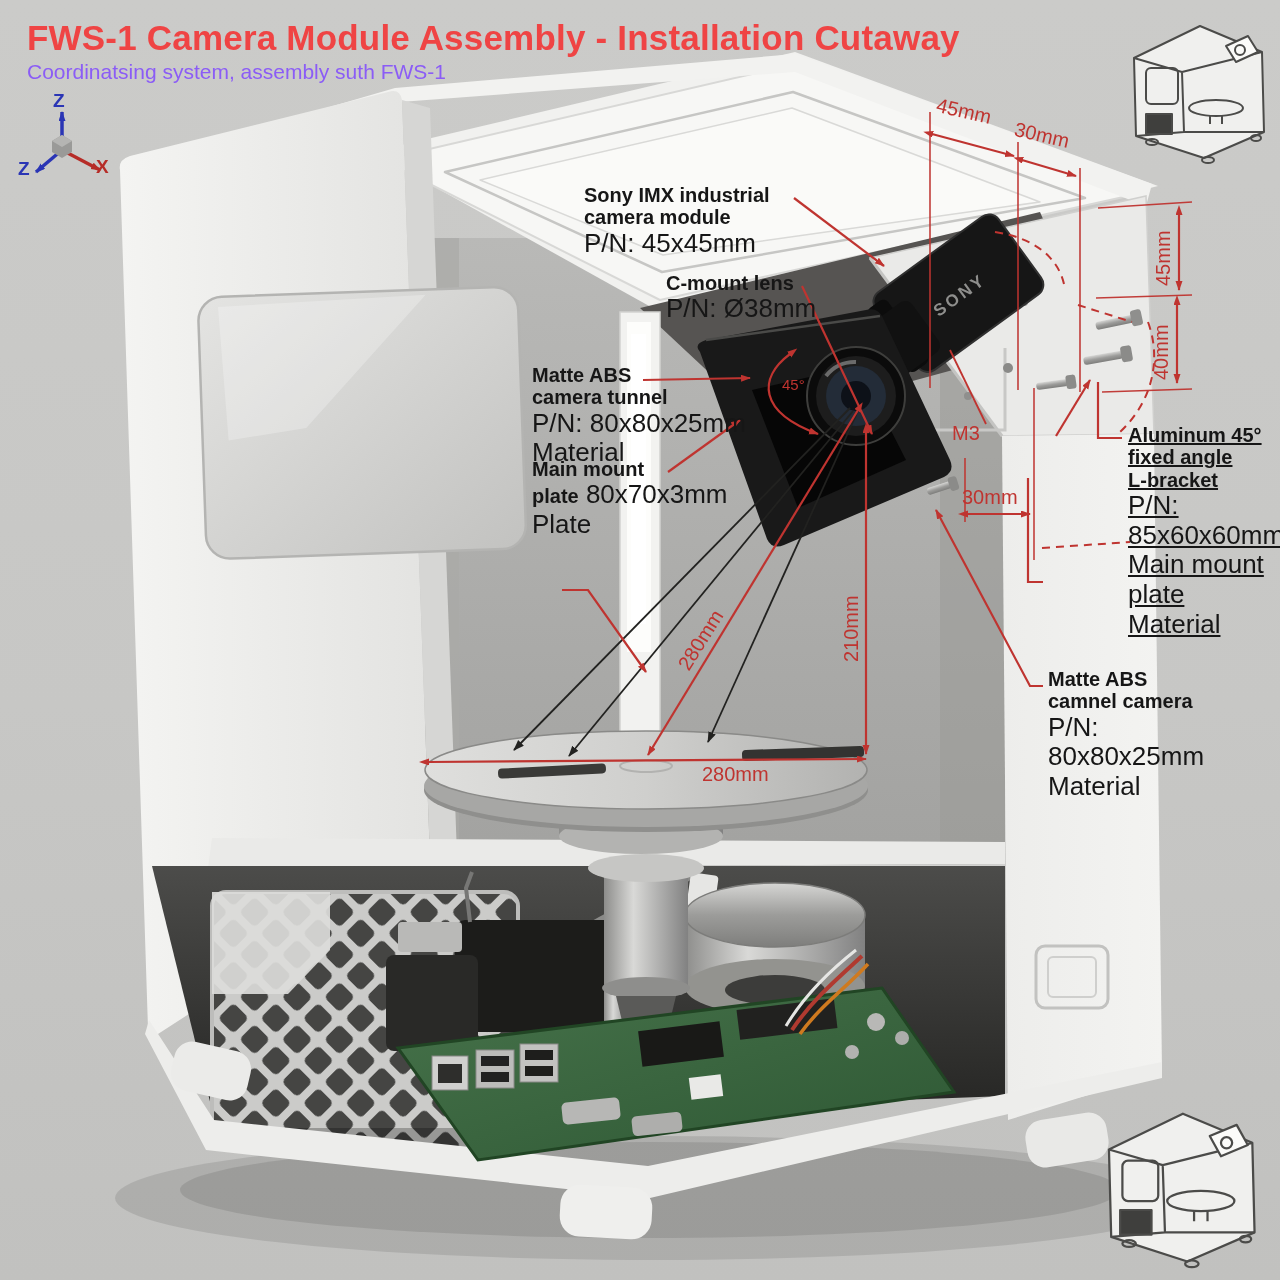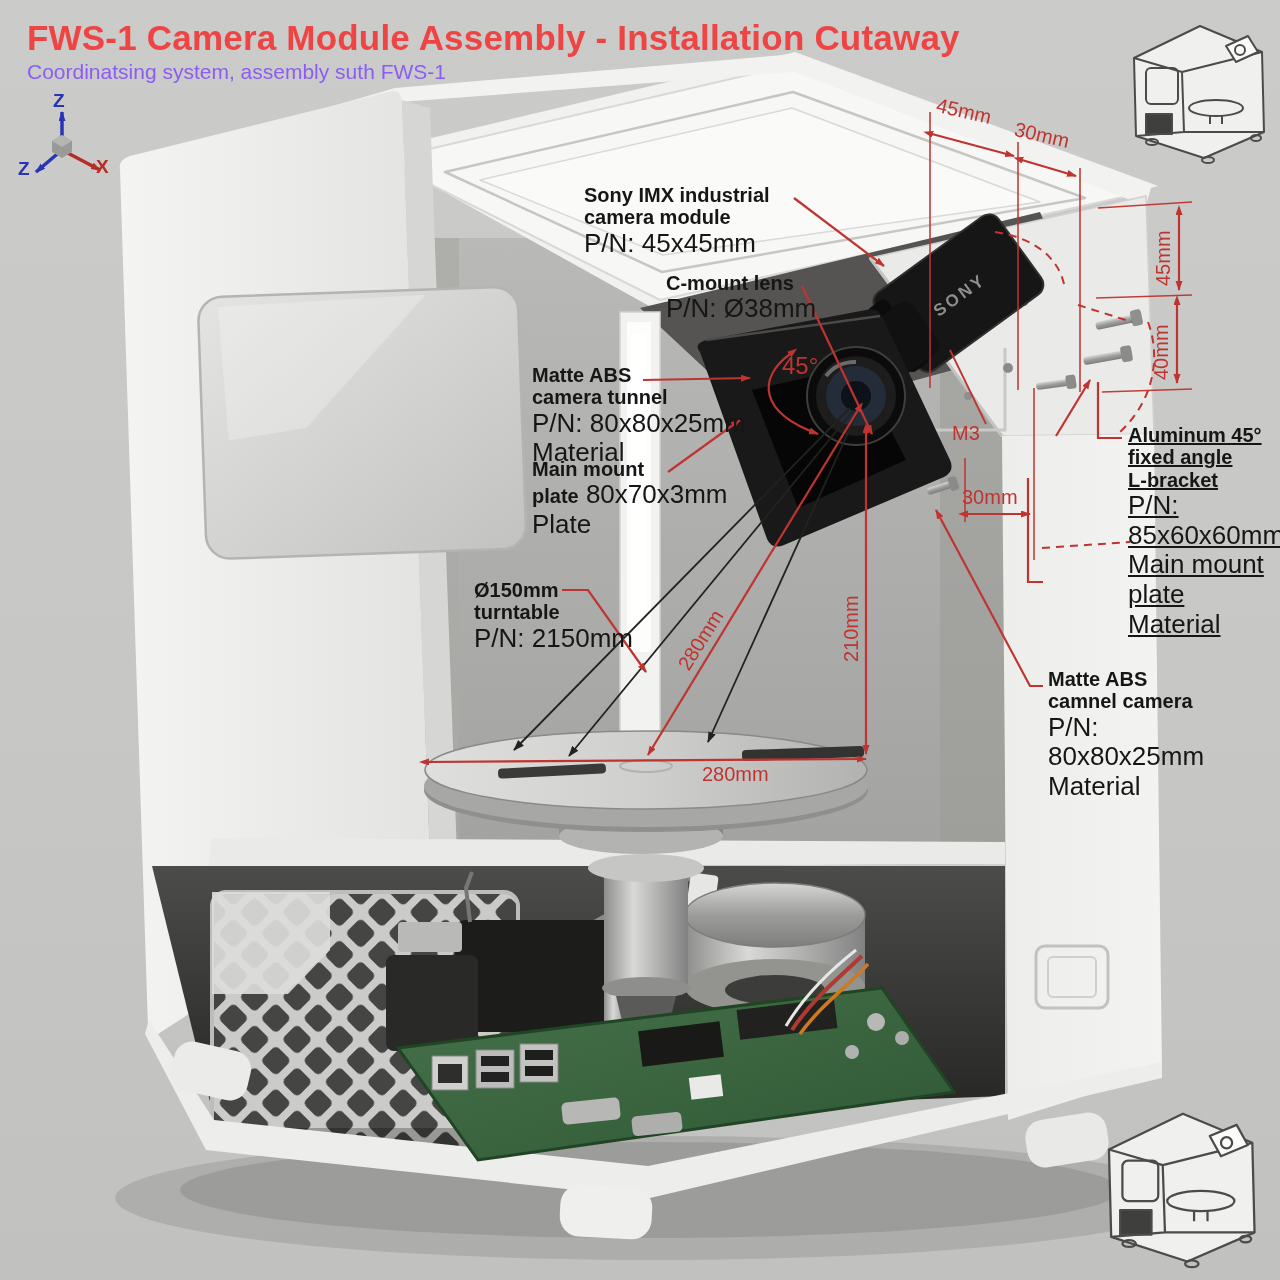--- a/index.html
+++ b/index.html
@@ -381,25 +381,20 @@
 </div>
 
 <div class="lbl co" style="left:532px;top:458px;">
   <div class="h">Main mount</div>
   <div>
     <span class="h">plate</span><span class="b"> 80x70x3mm</span>
   </div>
   <div class="b">Plate</div>
 </div>
 
-<div class="lbl co" style="left:474px;top:579px;">
-  <div class="h">Ø150mm</div>
-  <div class="h">turntable</div>
-  <div class="b">P/N: 2150mm</div>
-</div>
 
 <div class="lbl co" style="left:1128px;top:424px;width:150px;text-decoration:underline;">
   <div class="h">Aluminum 45°</div>
   <div class="h">fixed angle</div>
   <div class="h">L-bracket</div>
   <div class="b">P/N: 85x60x60mm</div>
   <div class="b">Main mount plate</div>
   <div class="b">Material</div>
 </div>
 
@@ -413,15 +408,15 @@
 
 <div class="dim" style="left:936px;top:100px;transform:rotate(13deg);">45mm</div>
 <div class="dim" style="left:1014px;top:124px;transform:rotate(13deg);">30mm</div>
 <div class="dim rot90" style="left:1152px;top:286px;width:90px;">45mm</div>
 <div class="dim rot90" style="left:1150px;top:380px;width:90px;">40mm</div>
 <div class="dim" style="left:952px;top:422px;">M3</div>
 <div class="dim" style="left:962px;top:486px;">30mm</div>
 <div class="dim" style="left:655px;top:606px;width:120px;transform:rotate(-58deg);">280mm</div>
 <div class="dim rot90" style="left:840px;top:662px;width:120px;">210mm</div>
 <div class="dim" style="left:702px;top:763px;">280mm</div>
-<div class="dim" style="left:782px;top:352px;font-size:24px;">45°</div>
+<div class="dim" style="left:782px;top:376px;font-size:15px;">45°</div>
 
 </div>
 
 </body></html>

